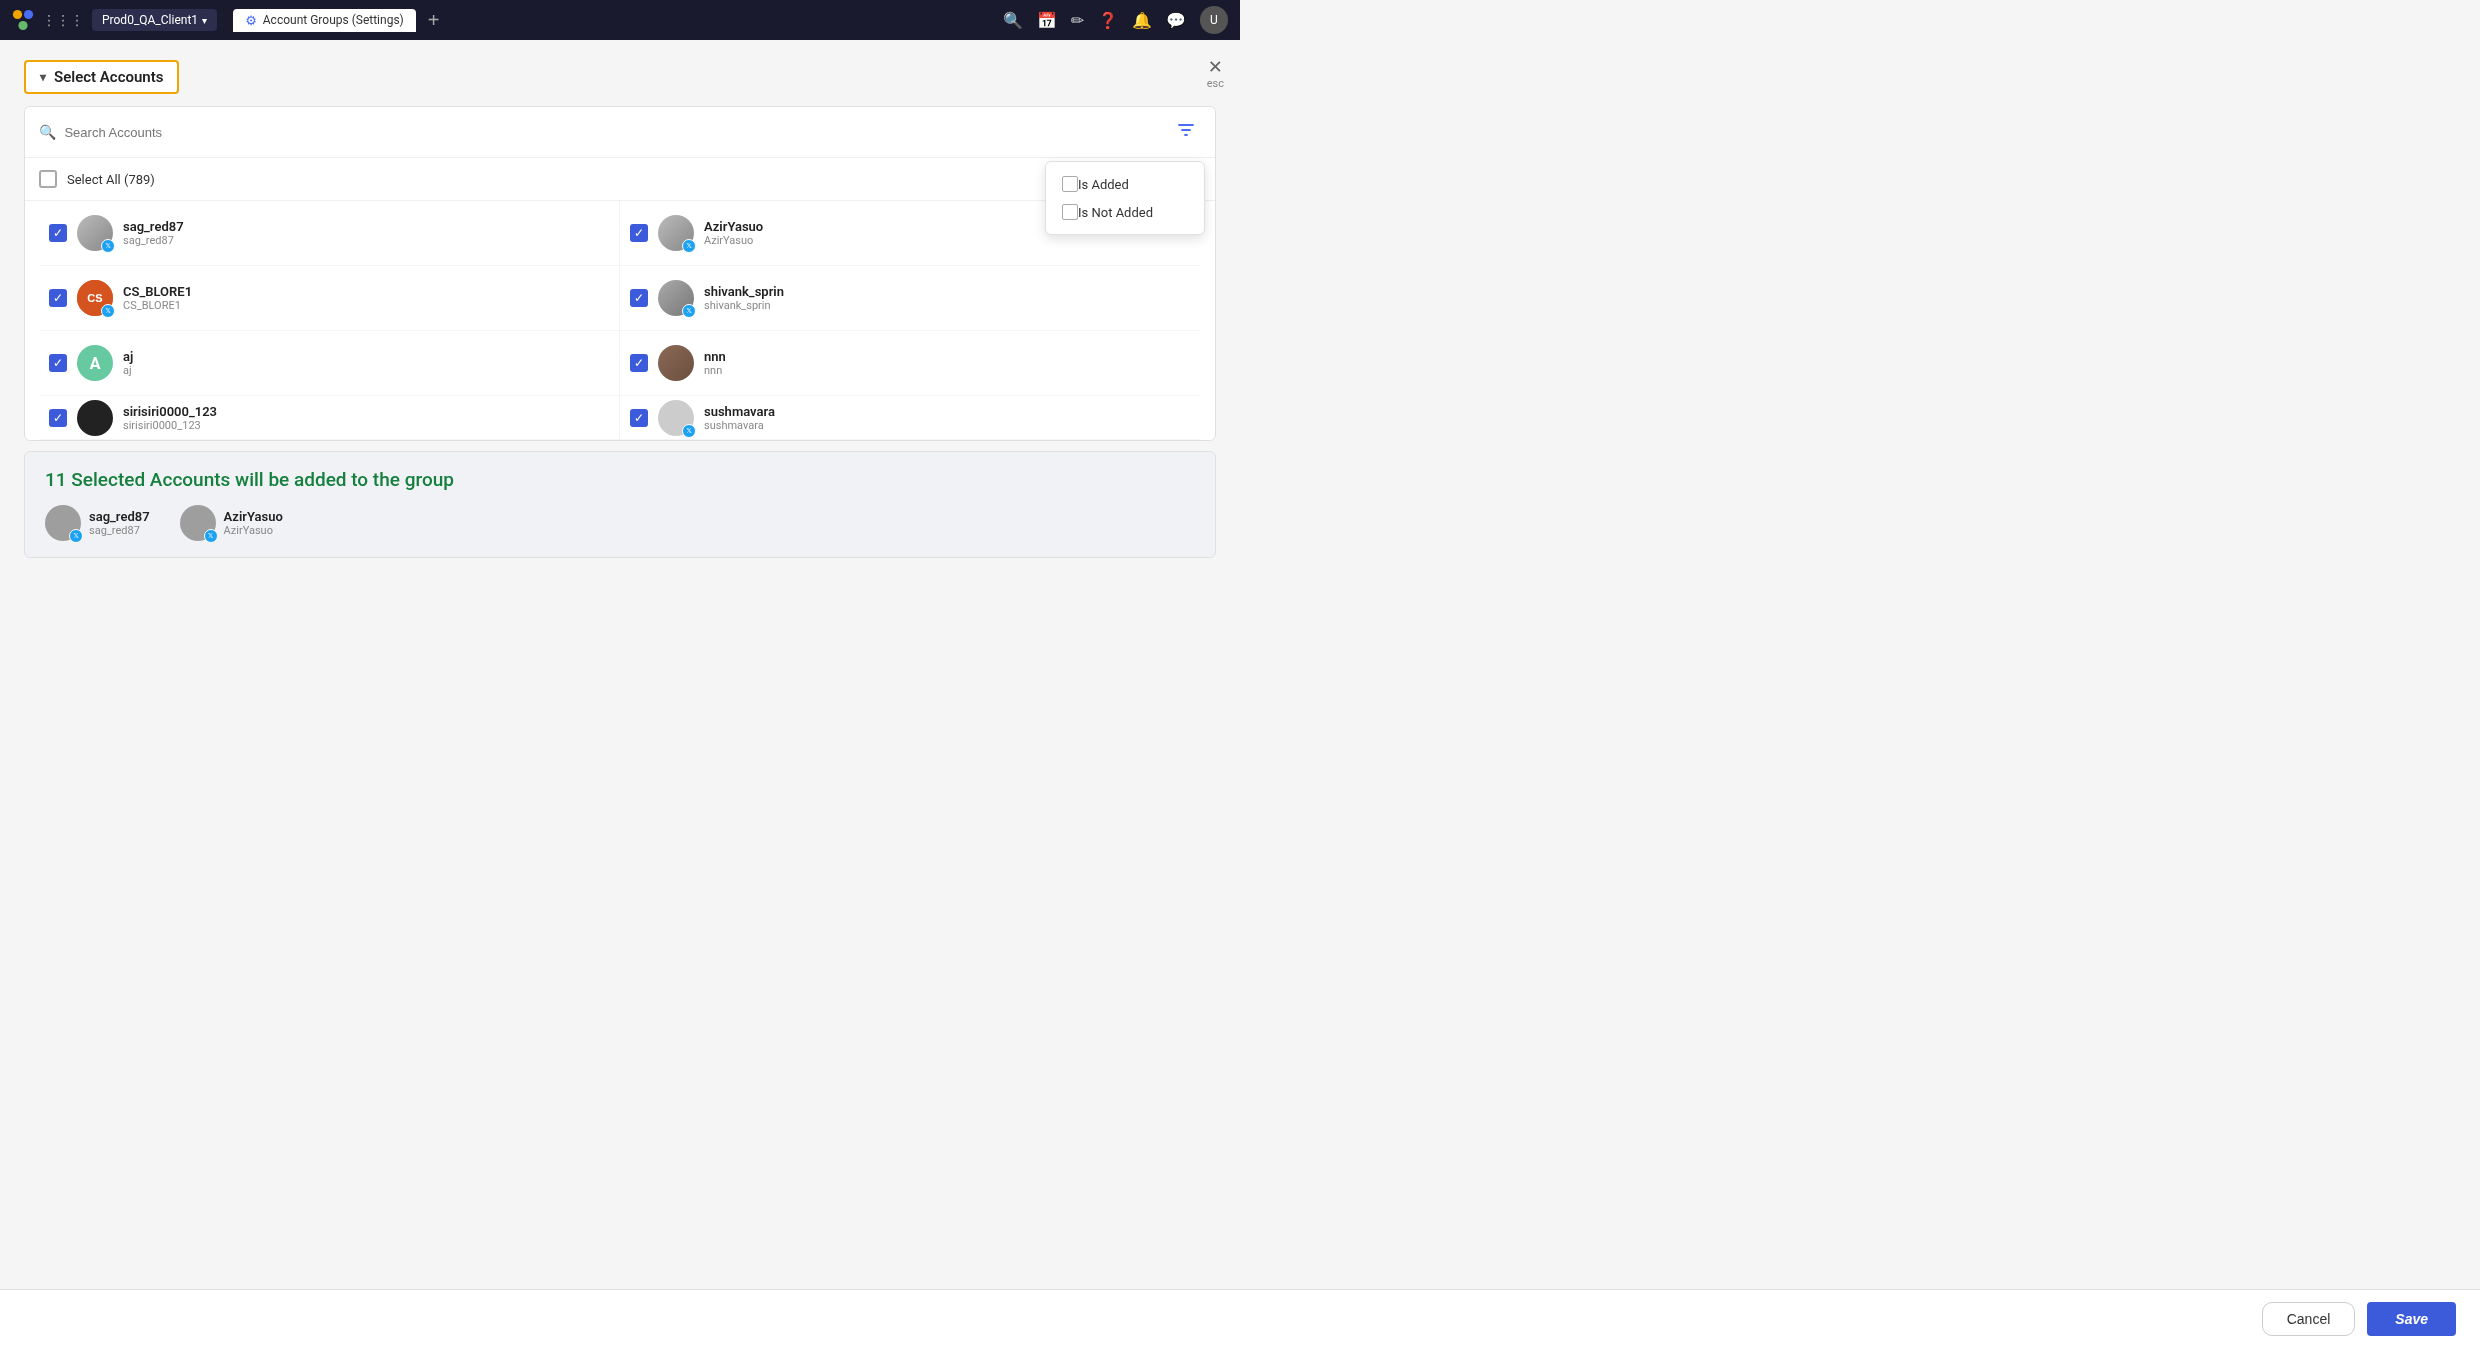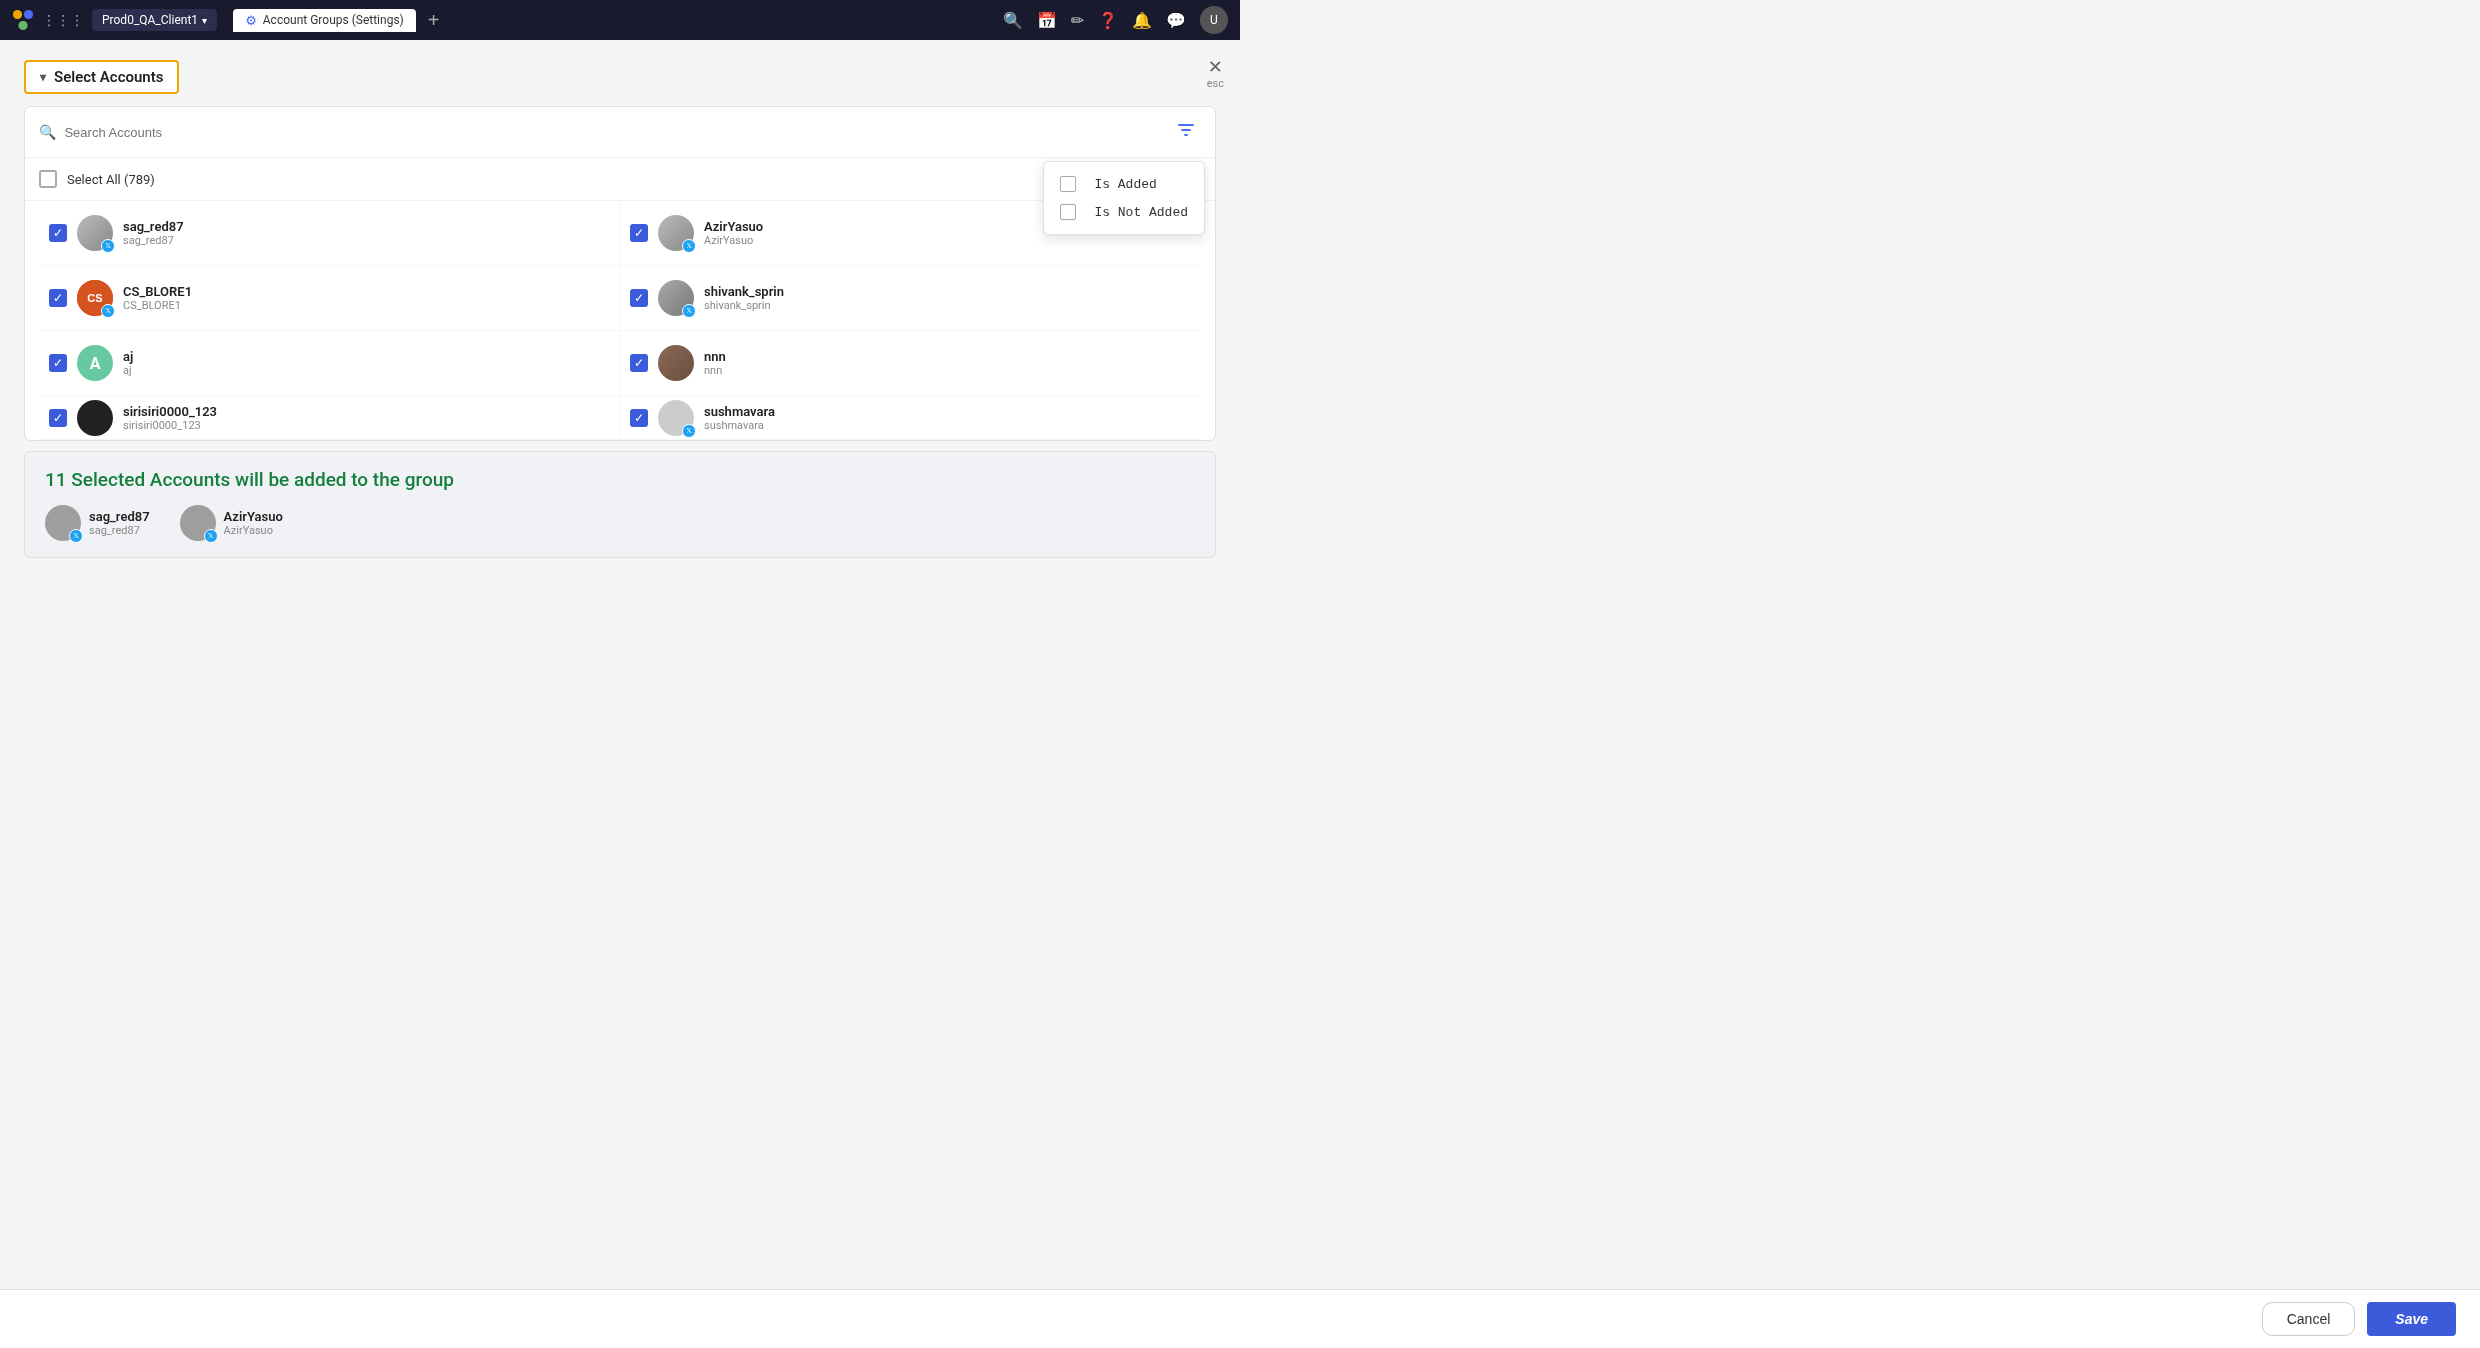--- a/index.html
+++ b/index.html
@@ -152,26 +152,25 @@
       border: 1px solid #e0e0e0;
       border-radius: 6px;
       padding: 14px 16px;
       z-index: 100;
       box-shadow: 0 4px 12px rgba(0,0,0,0.12);
       min-width: 160px;
     }
     .filter-option {
       display: flex;
       align-items: center;
-      gap: 18px;
+      gap: 0;
       font-size: 13px;
       color: #333;
       margin-bottom: 12px;
       cursor: pointer;
-      font-family: Liberation Mono, monospace;
     }
     .filter-option:last-child { margin-bottom: 0; }
     .filter-checkbox {
       width: 16px; height: 16px;
       border: 1px solid #aaa;
       border-radius: 2px;
       background: #fff;
       flex-shrink: 0;
     }
 

